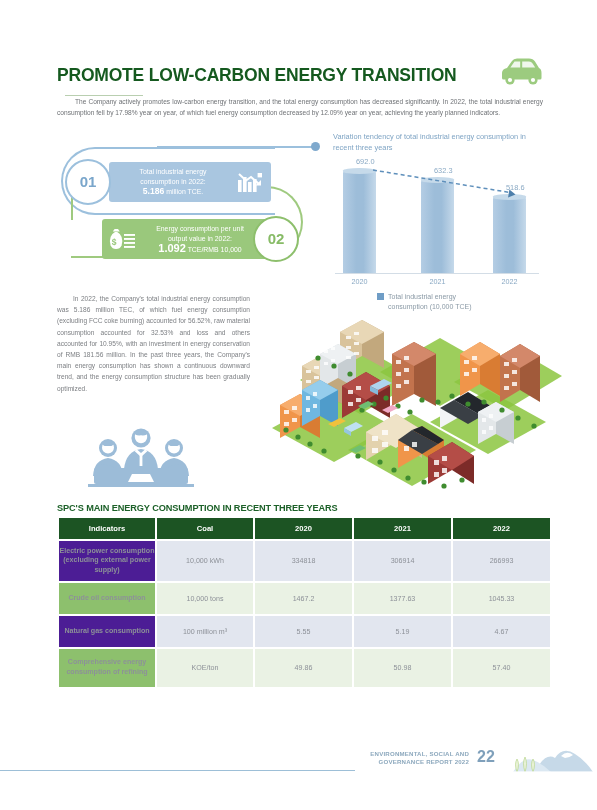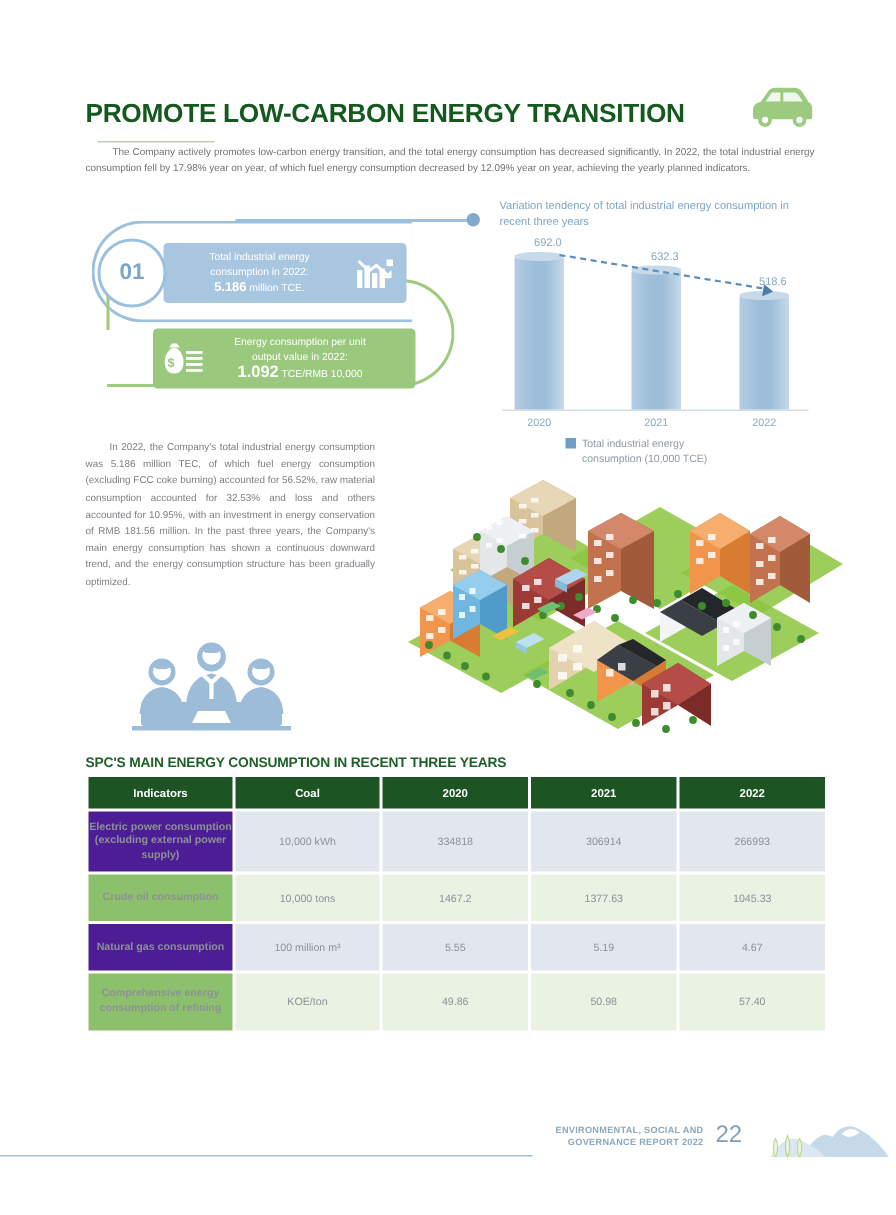--- a/index.html
+++ b/index.html
@@ -173,21 +173,21 @@
     position:absolute; left:0; top:770px; width:355px; height:1.4px;
     background:#9dbfd7;
   }
   .foot-txt {
     position:absolute; left:348px; top:750px; width:121px;
     text-align:right; font-size:6.1px; line-height:8.2px;
     font-weight:bold; letter-spacing:0.2px; color:#8ca8bd;
   }
   .foot-num {
     position:absolute; left:477px; top:748px;
-    font-size:16px; font-weight:normal; color:#7fa0bb;
+    font-size:16px; font-weight:bold; color:#7fa0bb;
   }
   .foot-logo { position:absolute; left:505px; top:742px; }
 </style>
 </head>
 <body>
 
 <div class="page">
 
   <div class="hdr">
     <span class="hdr-title">PROMOTE LOW-CARBON ENERGY TRANSITION</span>
@@ -246,20 +246,23 @@
         <svg width="28" height="23" viewBox="0 0 28 23">
           <path d="M7 4 Q4 5.5 2.6 9 Q1 13.5 2.6 17.5 Q4.2 21 8 21 Q12 21 13.6 17.5 Q15.2 13.5 13.6 9 Q12.2 5.5 9.2 4 Z" fill="#fff"></path>
           <path d="M6.6 1 L10 1 L11.8 3.6 L4.8 3.6 Z" fill="#fff"></path>
           <text x="6" y="16.5" font-size="8.5" font-family="Liberation Sans, sans-serif" font-weight="bold" fill="#9ac87c" text-anchor="middle">$</text>
           <rect x="16" y="6" width="11" height="1.9" fill="#fff"></rect>
           <rect x="16" y="10" width="11" height="1.9" fill="#fff"></rect>
           <rect x="16" y="14" width="11" height="1.9" fill="#fff"></rect>
           <rect x="16" y="18" width="11" height="1.9" fill="#fff"></rect>
         </svg>
       </span>
+    </div>
+    <div class="badge02">
+      <span>02</span>
     </div>
   </div>
 
   <p class="body-par">In 2022, the Company's total industrial energy consumption was 5.186 million TEC, of which fuel energy consumption (excluding FCC coke burning) accounted for 56.52%, raw material consumption accounted for 32.53% and loss and others accounted for 10.95%, with an investment in energy conservation of RMB 181.56 million. In the past three years, the Company's main energy consumption has shown a continuous downward trend, and the energy consumption structure has been gradually optimized.</p>
 
   <div class="chart">
     <div class="chart-title">Variation tendency of total industrial energy consumption in recent three years</div>
     <div class="plot">
       <div class="axis"></div>
 

